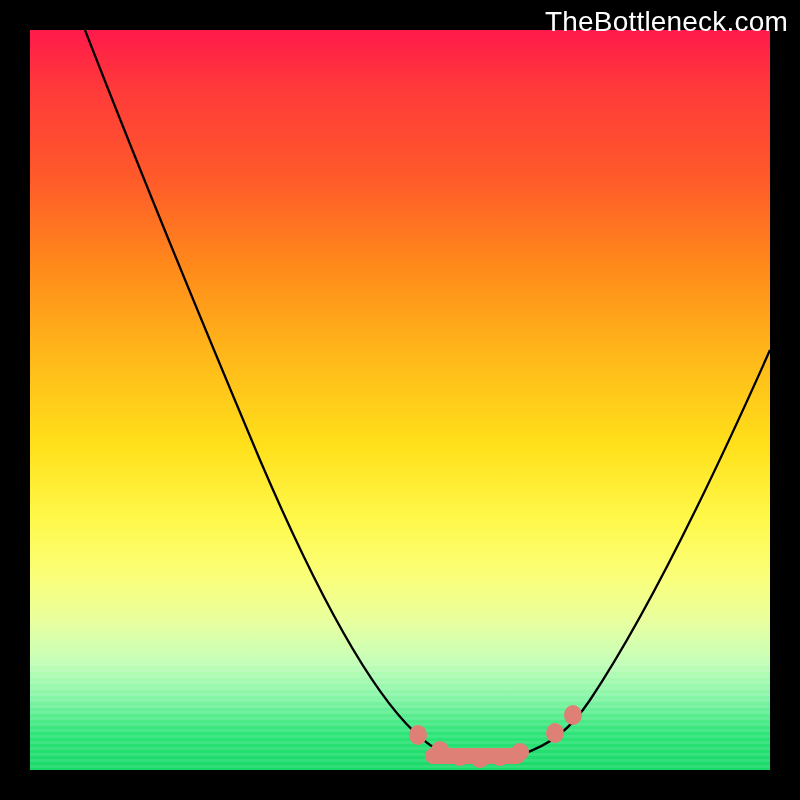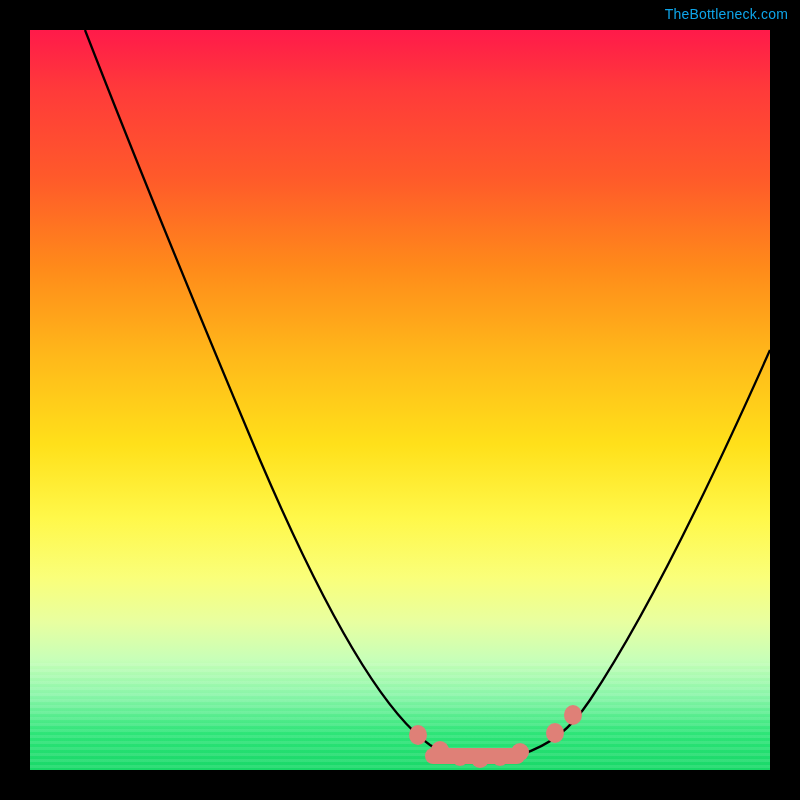--- a/index.html
+++ b/index.html
@@ -8,22 +8,22 @@
     height: 800px;
     background: #000;
     position: relative;
     font-family: Arial, sans-serif;
     overflow: hidden;
   }
   .watermark {
     position: absolute;
     top: 6px;
     right: 12px;
-    color: #0ea5e9;
-    font-size: 14px;
+    color: #ffffff;
+    font-size: 28px;
     font-weight: 500;
     z-index: 5;
     letter-spacing: 0.2px;
   }
   .plot {
     position: absolute;
     left: 30px;
     top: 30px;
     width: 740px;
     height: 740px;

